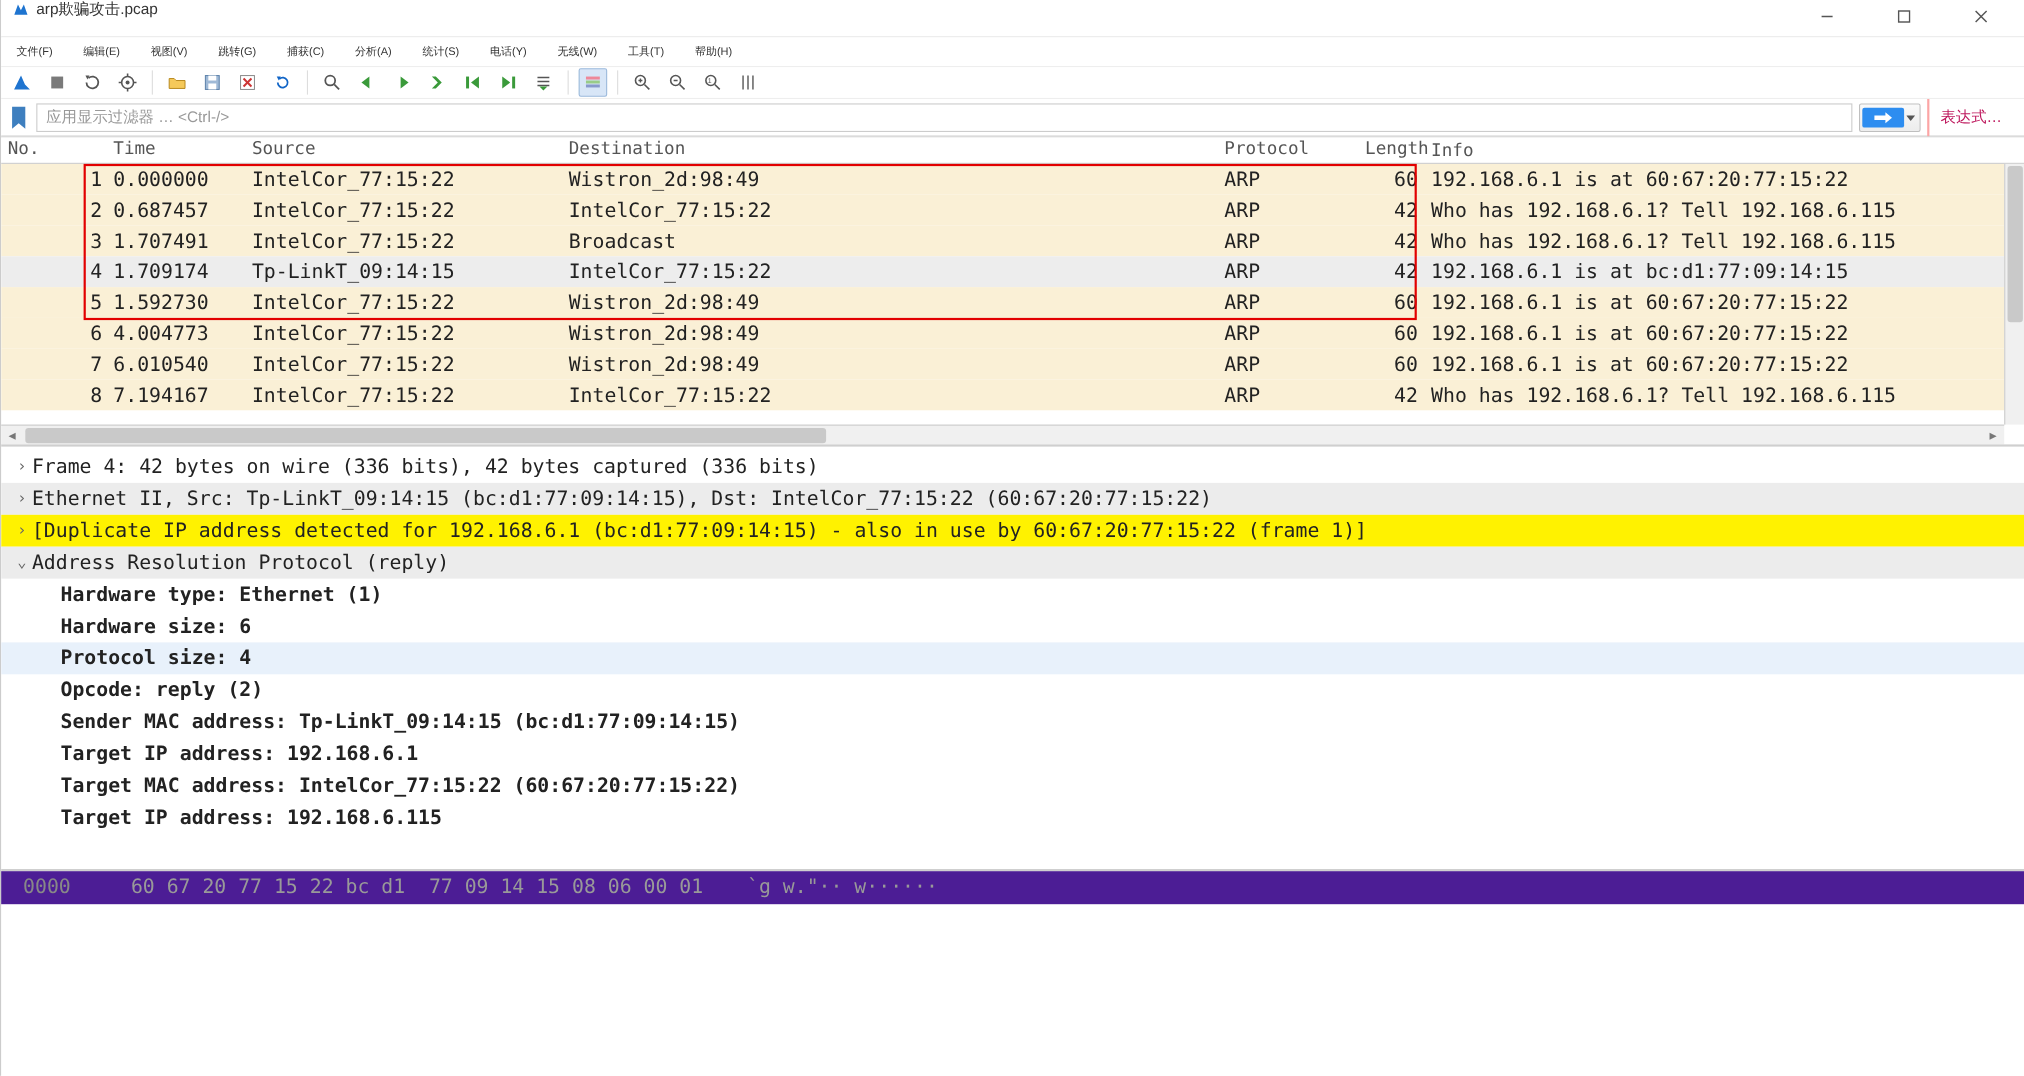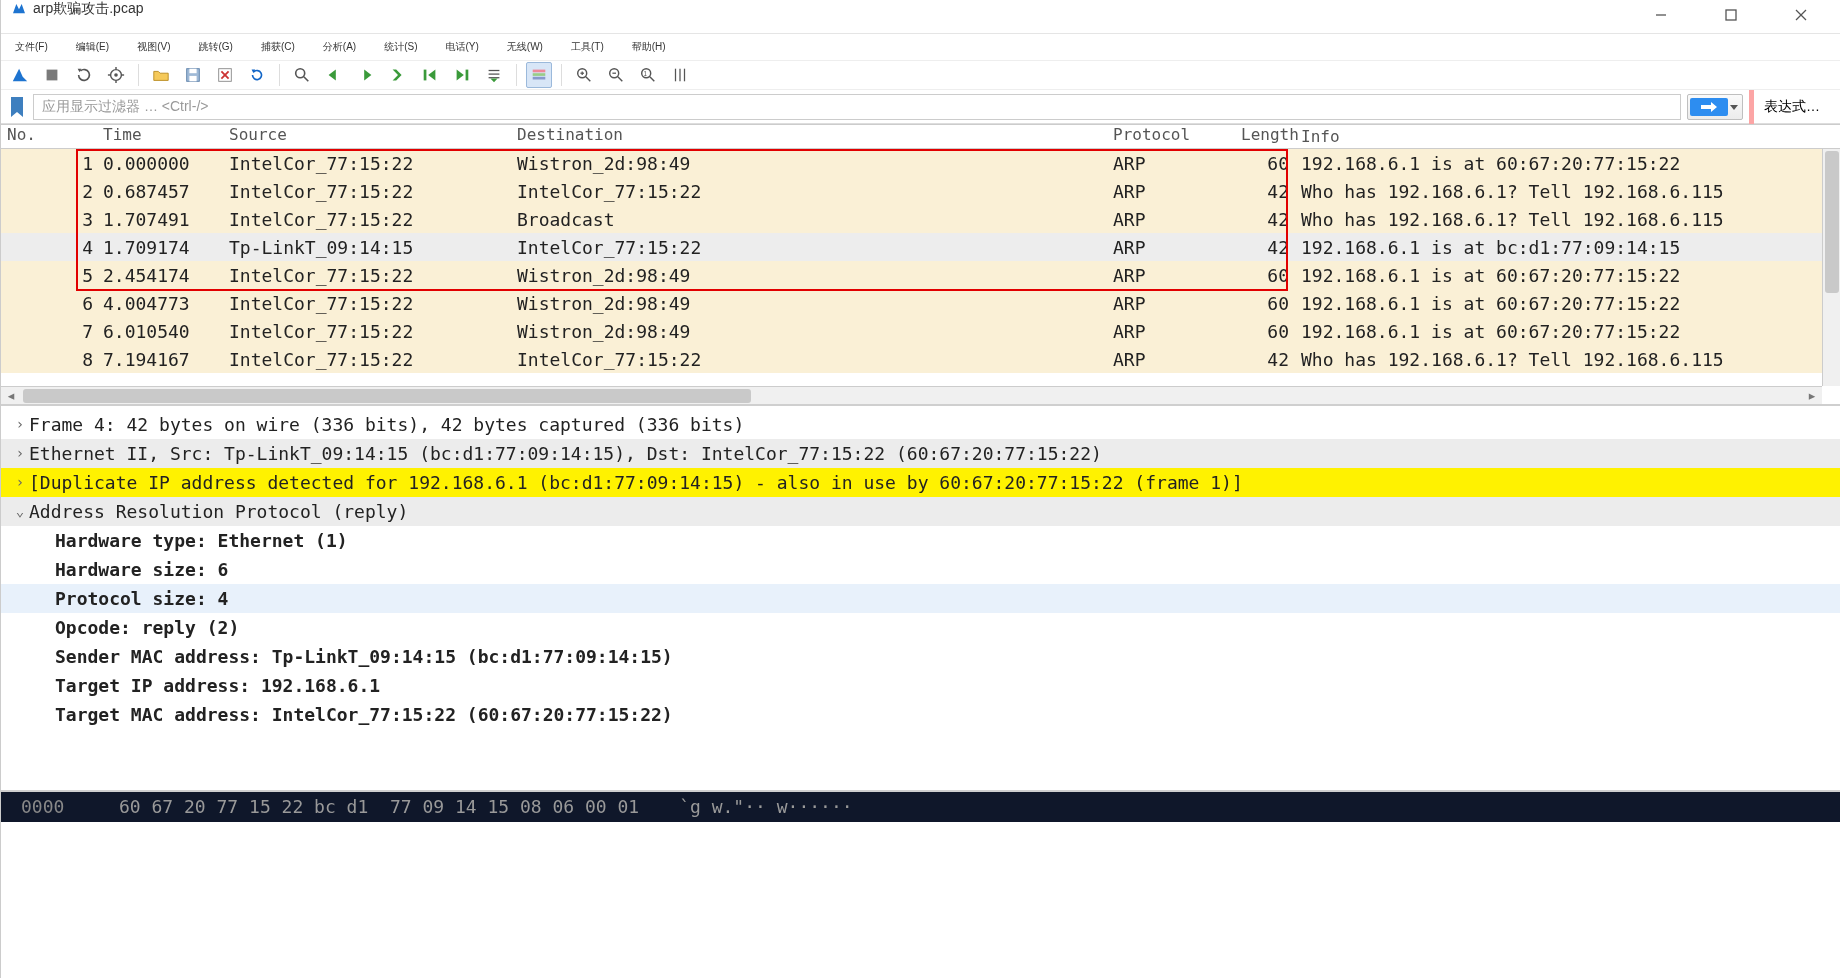--- a/index.html
+++ b/index.html
@@ -90,21 +90,21 @@
     position:relative;
   }
   .filter-go .arrowbox{
     width: 38px; height:18px; border-radius:2px;
     background:#2d8df0;
     display:flex;align-items:center;justify-content:center;
   }
   .filter-go .chev {
     width: 12px; display:flex;align-items:center;justify-content:center;
   }
-  .expr-label { padding: 0 14px 0 10px; font-size:14px; color:#000000; border-left:5px solid #fca5a5; height:34px; display:flex;align-items:center;text-align:right;}
+  .expr-label { padding: 0 14px 0 10px; font-size:14px; color:#be185d; border-left:2px solid #fca5a5; height:34px; display:flex;align-items:center;text-align:right;}
 
   
   .list-area { position: relative; height: 280px; border-top: 1px solid #ccc; }
   .list-header {
     display: flex;
     background: #fff;
     border-bottom: 1px solid #ccc;
     height: 24px;
     align-items: center;
     font-family: Consolas, monospace;
@@ -184,21 +184,21 @@
   .drow { display:flex; align-items:center; padding-left: 10px;}
   .dind1 { padding-left: 54px; font-weight: bold; }
   .drow .arrow { width: 18px; text-align:center; color:#666; font-size:14px;}
   .drow.hl-grey { background: #ececec; }
   .drow.hl-yellow { background: #fff200; }
   .drow.hl-blue { background: #e8f1fb; }
 
   
   .bytes {
     height: 30px;
-    background: #0f172a;
+    background: #4c1d95;
     font-family: Consolas, monospace;
     font-size: 18px;
     color:#888;
     padding: 4px 0 0 20px;
     position:relative;
     white-space:pre;
     display:flex;
   }
   .bytes .addr{color:#888; width:58px;}
   .bytes .hex{color:#999;margin-left:40px;}
@@ -427,21 +427,21 @@
     <div class="col col-info">Info</div>
   </div>
 
   <div class="current-marker"></div>
 
   <div class="list-body" id="packet-rows">
       <div class="prow arp"><div class="cell cell-no">1</div><div class="cell cell-time">0.000000</div><div class="cell cell-src">IntelCor_77:15:22</div><div class="cell cell-dst">Wistron_2d:98:49</div><div class="cell cell-proto">ARP</div><div class="cell cell-len">60</div><div class="cell cell-info">192.168.6.1 is at 60:67:20:77:15:22</div></div>
       <div class="prow arp"><div class="cell cell-no">2</div><div class="cell cell-time">0.687457</div><div class="cell cell-src">IntelCor_77:15:22</div><div class="cell cell-dst">IntelCor_77:15:22</div><div class="cell cell-proto">ARP</div><div class="cell cell-len">42</div><div class="cell cell-info">Who has 192.168.6.1? Tell 192.168.6.115</div></div>
       <div class="prow arp"><div class="cell cell-no">3</div><div class="cell cell-time">1.707491</div><div class="cell cell-src">IntelCor_77:15:22</div><div class="cell cell-dst">Broadcast</div><div class="cell cell-proto">ARP</div><div class="cell cell-len">42</div><div class="cell cell-info">Who has 192.168.6.1? Tell 192.168.6.115</div></div>
       <div class="prow selected"><div class="cell cell-no">4</div><div class="cell cell-time">1.709174</div><div class="cell cell-src">Tp-LinkT_09:14:15</div><div class="cell cell-dst">IntelCor_77:15:22</div><div class="cell cell-proto">ARP</div><div class="cell cell-len">42</div><div class="cell cell-info">192.168.6.1 is at bc:d1:77:09:14:15</div></div>
-      <div class="prow arp"><div class="cell cell-no">5</div><div class="cell cell-time">2.454174</div><div class="cell cell-src">IntelCor_77:15:22</div><div class="cell cell-dst">Wistron_2d:98:49</div><div class="cell cell-proto">ARP</div><div class="cell cell-len">60</div><div class="cell cell-info">192.168.6.1 is at 60:67:20:77:15:22</div></div>
+      <div class="prow arp"><div class="cell cell-no">5</div><div class="cell cell-time">1.592730</div><div class="cell cell-src">IntelCor_77:15:22</div><div class="cell cell-dst">Wistron_2d:98:49</div><div class="cell cell-proto">ARP</div><div class="cell cell-len">60</div><div class="cell cell-info">192.168.6.1 is at 60:67:20:77:15:22</div></div>
       <div class="prow arp"><div class="cell cell-no">6</div><div class="cell cell-time">4.004773</div><div class="cell cell-src">IntelCor_77:15:22</div><div class="cell cell-dst">Wistron_2d:98:49</div><div class="cell cell-proto">ARP</div><div class="cell cell-len">60</div><div class="cell cell-info">192.168.6.1 is at 60:67:20:77:15:22</div></div>
       <div class="prow arp"><div class="cell cell-no">7</div><div class="cell cell-time">6.010540</div><div class="cell cell-src">IntelCor_77:15:22</div><div class="cell cell-dst">Wistron_2d:98:49</div><div class="cell cell-proto">ARP</div><div class="cell cell-len">60</div><div class="cell cell-info">192.168.6.1 is at 60:67:20:77:15:22</div></div>
       <div class="prow arp"><div class="cell cell-no">8</div><div class="cell cell-time">7.194167</div><div class="cell cell-src">IntelCor_77:15:22</div><div class="cell cell-dst">IntelCor_77:15:22</div><div class="cell cell-proto">ARP</div><div class="cell cell-len">42</div><div class="cell cell-info">Who has 192.168.6.1? Tell 192.168.6.115</div></div>
     </div>
 
   <div class="redbox" style="left:75px; top:24px; width:1212px; height:142px;"></div>
 
   <div class="vscroll">
       <div class="thumb"></div>
     </div>
@@ -471,20 +471,21 @@
       <span>Address Resolution Protocol (reply)</span>
     </div>
   <div id="arp-fields">
       <div class="drow dind1">Hardware type: Ethernet (1)</div>
       <div class="drow dind1">Hardware size: 6</div>
       <div class="drow dind1 hl-blue">Protocol size: 4</div>
       <div class="drow dind1">Opcode: reply (2)</div>
       <div class="drow dind1">Sender MAC address: Tp-LinkT_09:14:15 (bc:d1:77:09:14:15)</div>
       <div class="drow dind1">Target IP address: 192.168.6.1</div>
       <div class="drow dind1">Target MAC address: IntelCor_77:15:22 (60:67:20:77:15:22)</div>
+      <div class="drow dind1">Target IP address: 192.168.6.115</div>
     </div>
 </div>
 
 <div class="bytes">
   <span class="addr">0000</span>
   <span class="hex">60 67 20 77 15 22 bc d1  77 09 14 15 08 06 00 01</span>
   <span class="asc">`g w."·· w······</span>
 </div>
 
 </body></html>

